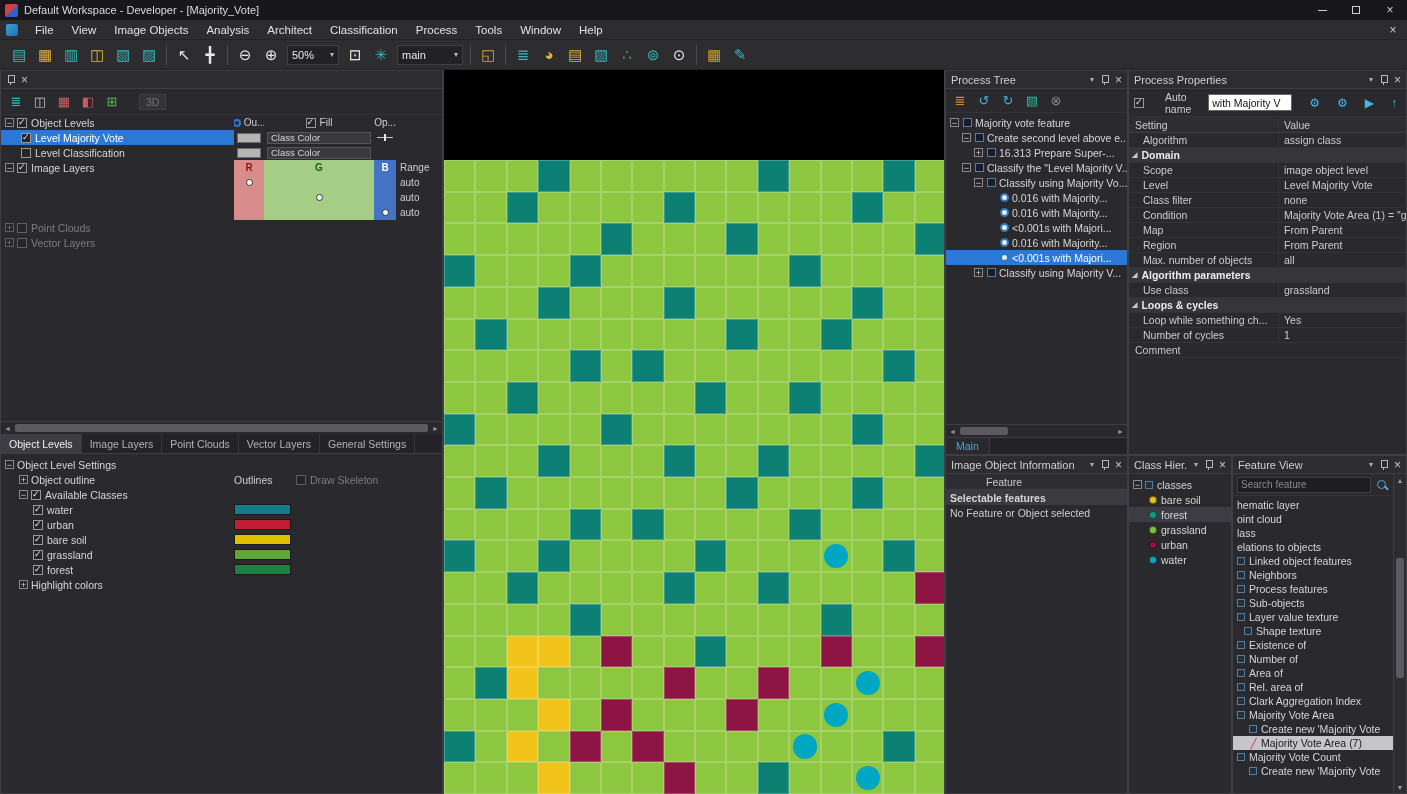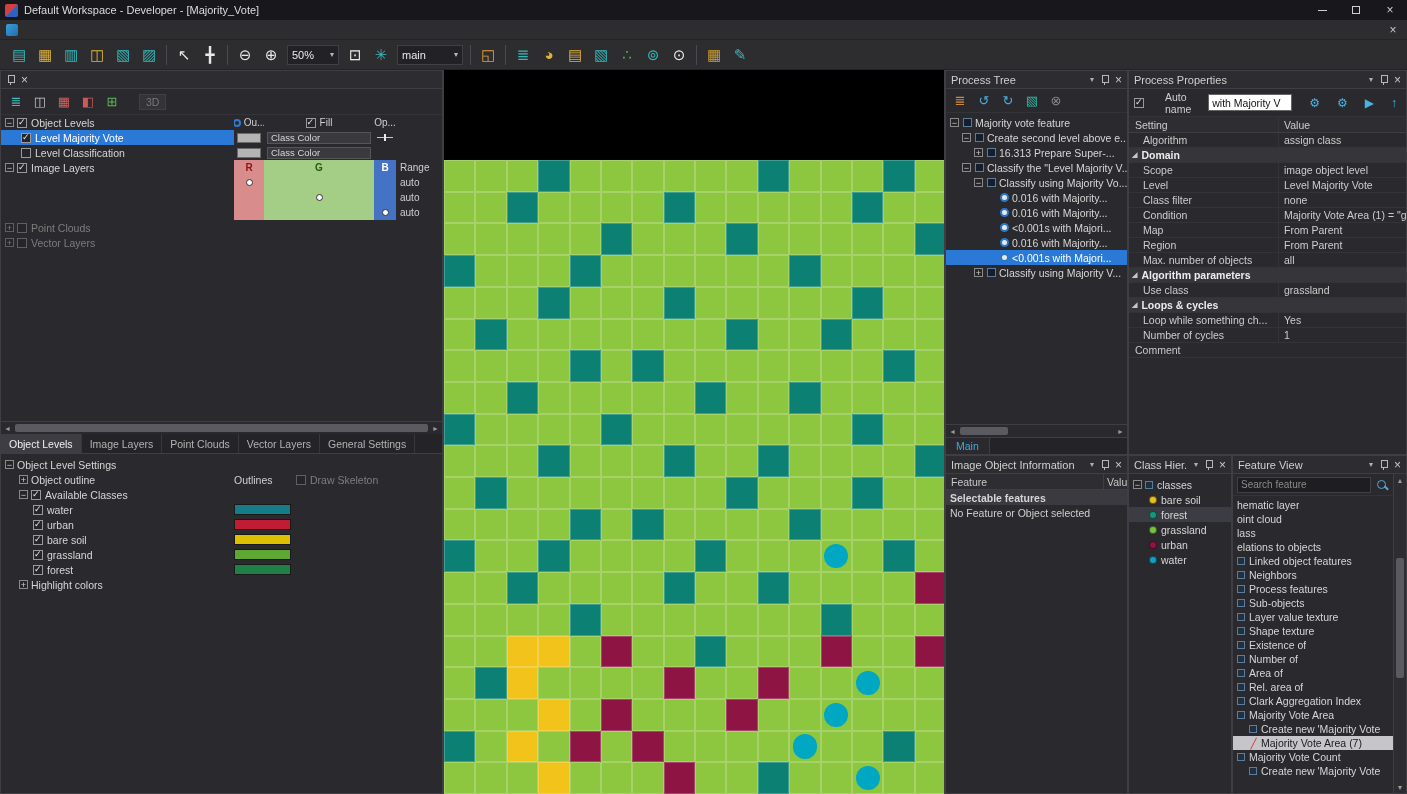--- a/index.html
+++ b/index.html
@@ -141,21 +141,21 @@
   .pval{flex:1;display:flex;align-items:center;padding-left:5px;color:#cdcdcd;overflow:hidden;white-space:nowrap;}
   .pprow.group{background:#35353a;color:#ececec;font-weight:bold;align-items:center;padding-left:3px;}
   .gexp{font-size:7px;margin-right:4px;color:#c8c8c8;}
   .pp-comment{height:15px;display:flex;align-items:center;padding-left:6px;font-size:10.5px;color:#c8c8c8;
               border-bottom:1px solid #333338;}
 
   
   #ioi{left:945px;top:455px;width:183px;height:339px;}
   .ioi-colhdr{height:16px;min-height:16px;display:flex;background:#2e2e32;border-bottom:1px solid #3e3e44;
               font-size:10.5px;color:#c8c8c8;}
-  .ioi-fcol{width:158px;min-width:158px;display:flex;align-items:center;padding-left:5px;border-right:1px solid #3e3e44;}
+  .ioi-fcol{width:158px;min-width:158px;display:flex;align-items:center;padding-left:5px;border-right:1px solid #3e3e44;margin-left:35px;}
   .ioi-vcol{flex:1;display:flex;align-items:center;padding-left:3px;overflow:hidden;white-space:nowrap;}
   .ioi-section{height:15px;background:#3a3a40;font-weight:bold;display:flex;align-items:center;padding-left:4px;font-size:10.5px;}
   .ioi-msg{height:15px;display:flex;align-items:center;padding-left:4px;font-size:10.5px;color:#cfcfcf;}
 
   
   #class-hier{left:1128px;top:455px;width:104px;height:339px;}
   #ch-body{flex:1;overflow:hidden;padding-top:3px;}
   .chrow{height:15px;display:flex;align-items:center;font-size:10.5px;padding-left:4px;white-space:nowrap;overflow:hidden;}
   .chrow.child{padding-left:20px;}
   .chrow.selected{background:#3c3c44;}
@@ -196,20 +196,32 @@
         <span class="glyph-restore"></span>
       </div>
     <div class="win-btn">
         <span>×</span>
       </div>
   </div>
 </div>
 
 <div id="menubar">
   <span class="menu-doc-icon"></span>
+  <div id="menu-items">
+      <div class="menu-item">File</div>
+      <div class="menu-item">View</div>
+      <div class="menu-item">Image Objects</div>
+      <div class="menu-item">Analysis</div>
+      <div class="menu-item">Architect</div>
+      <div class="menu-item">Classification</div>
+      <div class="menu-item">Process</div>
+      <div class="menu-item">Tools</div>
+      <div class="menu-item">Window</div>
+      <div class="menu-item">Help</div>
+    </div>
   <div class="menu-close"><span>×</span></div>
 </div>
 
 <div id="toolbar">
     <div class="tb-btn">
       <span class="tb-glyph" style="color:#35b8b8">▤</span>
     </div>
     <div class="tb-btn">
       <span class="tb-glyph" style="color:#e0b43c">▦</span>
     </div>
@@ -1098,21 +1110,21 @@
         <span class="lbl">Process features</span>
       </div>
       <div class="fvrow" style="padding-left:4px">
         <span class="fv-sq"></span>
         <span class="lbl">Sub-objects</span>
       </div>
       <div class="fvrow" style="padding-left:4px">
         <span class="fv-sq"></span>
         <span class="lbl">Layer value texture</span>
       </div>
-      <div class="fvrow" style="padding-left:4px">
+      <div class="fvrow" style="padding-left:11px">
         <span class="fv-sq"></span>
         <span class="lbl">Shape texture</span>
       </div>
       <div class="fvrow" style="padding-left:4px">
         <span class="fv-sq"></span>
         <span class="lbl">Existence of</span>
       </div>
       <div class="fvrow" style="padding-left:4px">
         <span class="fv-sq"></span>
         <span class="lbl">Number of</span>

